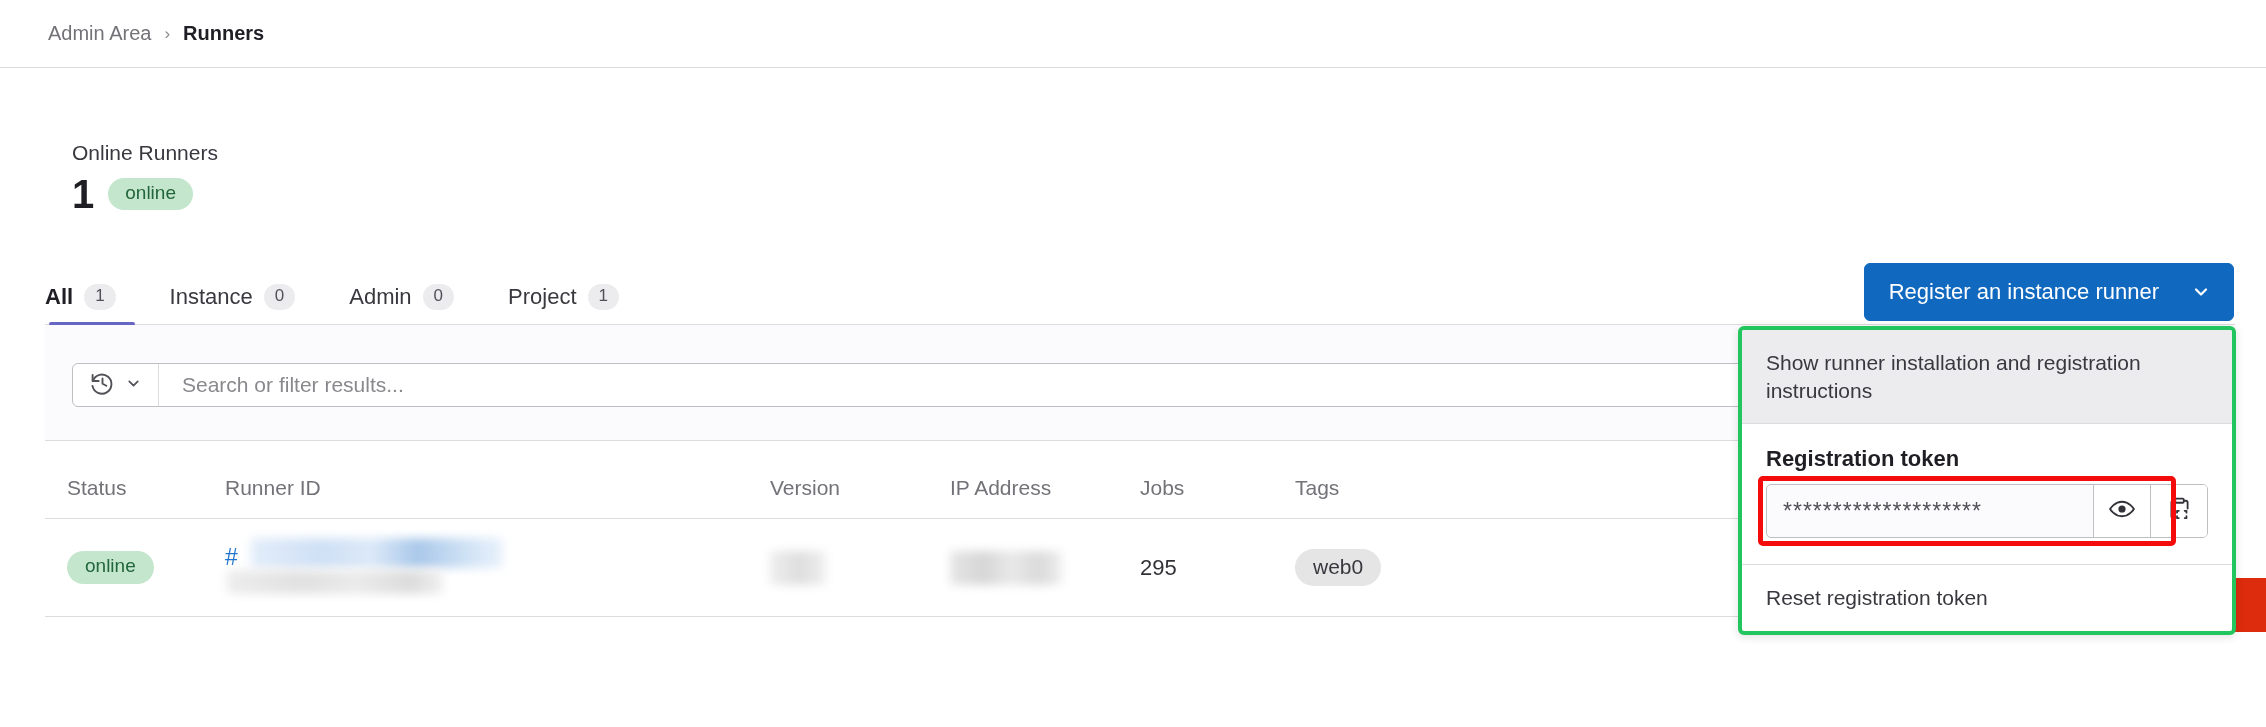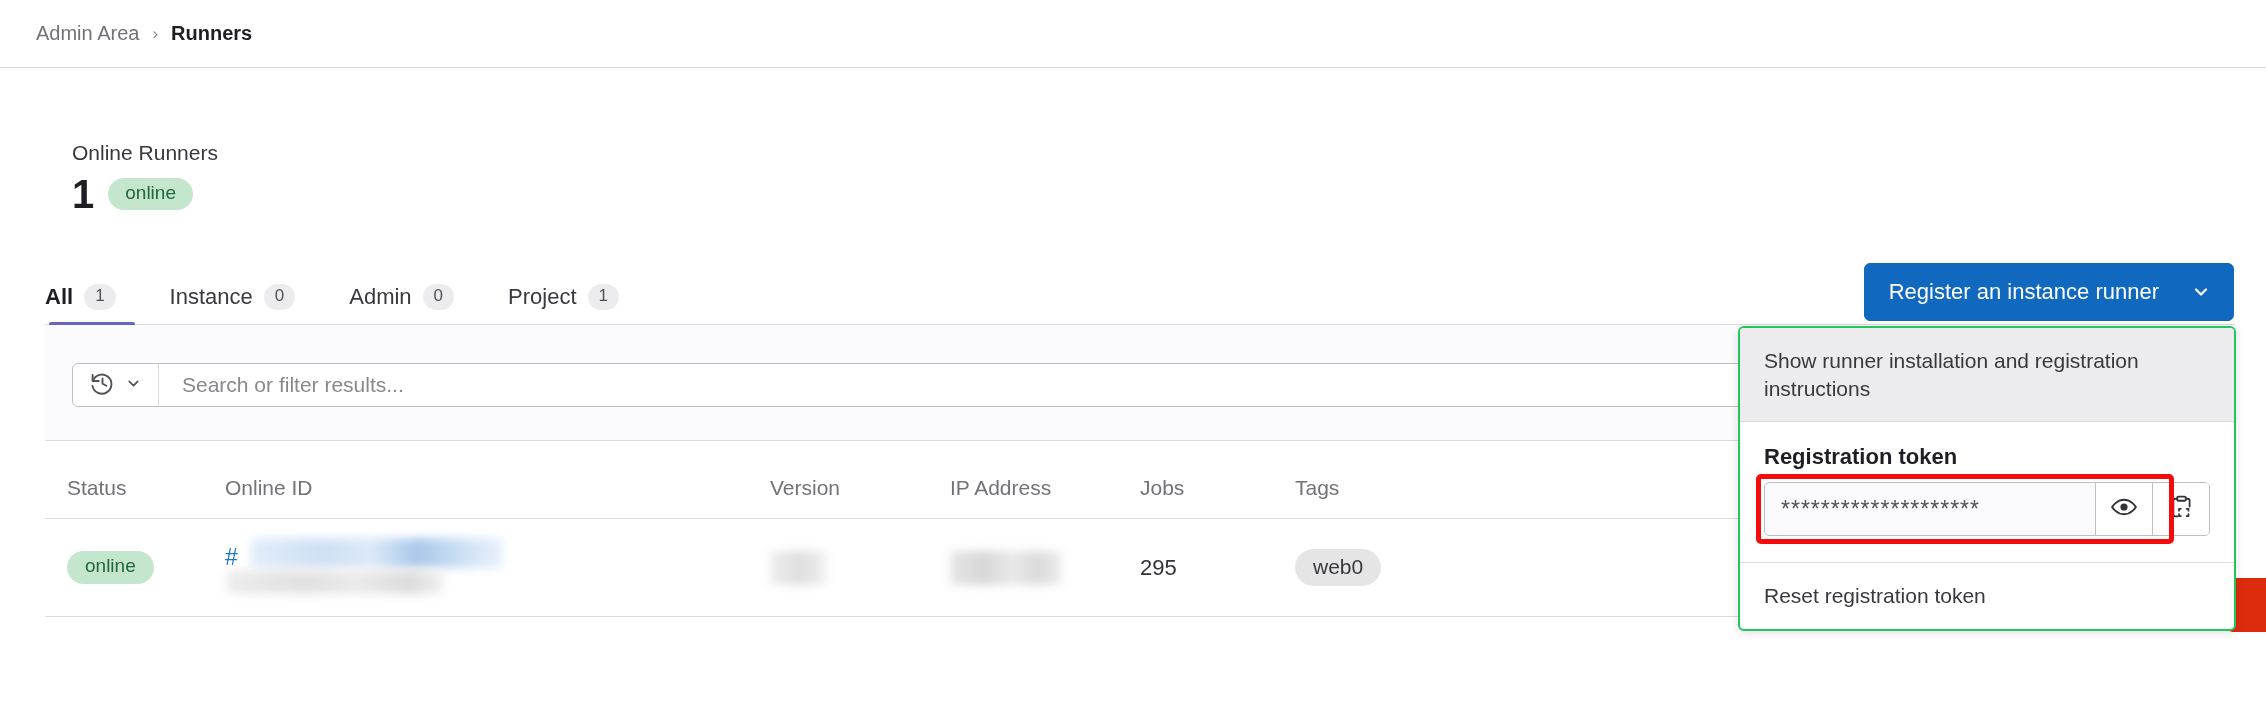--- a/index.html
+++ b/index.html
@@ -13,21 +13,21 @@
   }
   .page { position: relative; width: 2266px; height: 727px; background:#fff; }
 
   
   .breadcrumb-bar {
     position: absolute; left: 0; top: 0; width: 2266px; height: 68px;
     border-bottom: 1px solid #dcdcde;
     display: flex; align-items: center;
   }
   .breadcrumb { display: flex; align-items: center; margin-left: 36px; font-size: 20px; }
-  .crumb-link { color: #737278; text-decoration: none; }
+  .crumb-link { color: #737278; text-decoration: none; margin-left: 12px; }
   .crumb-sep { margin: 0 13px; color: #89888d; font-size: 17px; line-height: 1; }
   .crumb-current { color: #1f1e24; font-weight: 700; }
 
   
   .stats { position: absolute; left: 72px; top: 105px; }
   .stats-label { font-size: 21px; color: #3a383f; margin-top: 36px; }
   .stats-row { display: flex; align-items: center; margin-top: 9px; }
   .stats-count { font-size: 40px; font-weight: 700; color: #1f1e24; line-height: 1; }
   .badge-online {
     margin-left: 14px; background: #c3e6cd; color: #24663b;
@@ -109,21 +109,21 @@
   .rid-b1 { position: absolute; left: 26px; top: 8px; width: 252px; height: 30px;
             background: linear-gradient(90deg,#e3edfa 0%,#cfe0f5 28%,#dce9f8 48%,#a9c8ea 66%,#cde0f4 84%,#eaf2fc 100%); }
   .rid-b2 { position: absolute; left: 2px; top: 40px; width: 216px; height: 24px;
             background: linear-gradient(90deg,#ededed 0%,#e1e1e1 35%,#ebebeb 60%,#dcdcdc 85%,#f0f0f0 100%); }
   .ver-b  { width: 56px; height: 34px; background: linear-gradient(90deg,#eeeeee,#dedede 55%,#f0f0f0); }
   .ip-b   { width: 112px; height: 34px; background: linear-gradient(90deg,#e6e6e6,#d6d6d6 30%,#e9e9e9 55%,#dadada 80%,#efefef); }
 
   
   .dropdown {
     position: absolute; left: 1738px; top: 326px; width: 498px;
-    background: #fff; border: 2px solid #22c55e; border-radius: 6px;
+    background: #fff; border: 4px solid #22c55e; border-radius: 6px;
     box-shadow: 0 2px 10px rgba(0,0,0,.12); z-index: 6; overflow: hidden;
   }
   .dd-item {
     padding: 19px 24px; font-size: 21px; color: #3a383f; line-height: 1.32; cursor: pointer;
   }
   .dd-item.hovered { background: #ececef; }
   .dd-sep { height: 1px; background: #dcdcde; }
   .dd-section { padding: 22px 24px 26px; }
   .dd-section-title { font-size: 22px; font-weight: 700; color: #1f1e24; margin-bottom: 12px; }
   .token-wrap { position: relative; }
@@ -217,21 +217,21 @@
             <path d="M4 6l4 4 4-4" fill="none" stroke="#535158" stroke-width="1.6" stroke-linecap="round" stroke-linejoin="round"></path>
           </svg>
       </span>
     </div>
     <div class="filter-input">Search or filter results...</div>
   </div>
 
   <div class="table">
     <div class="thead">
       <div class="th c-status">Status</div>
-      <div class="th c-runner">Online ID</div>
+      <div class="th c-runner">Runner ID</div>
       <div class="th c-version">Version</div>
       <div class="th c-ip">IP Address</div>
       <div class="th c-jobs">Jobs</div>
       <div class="th c-tags">Tags</div>
     </div>
 
     <div class="trow">
       <div class="c-status">
         <span class="cell-badge">online</span>
       </div>

